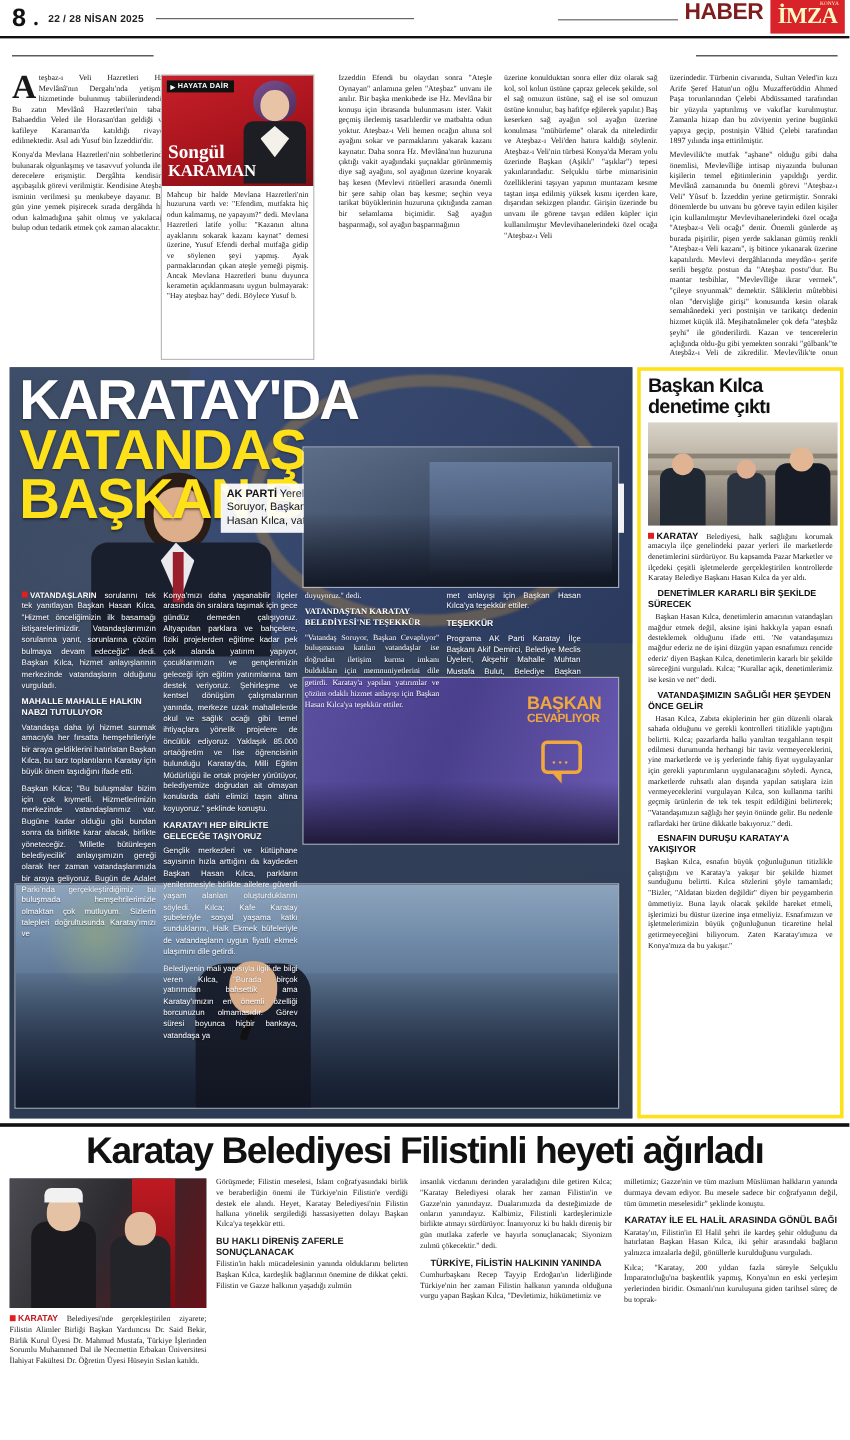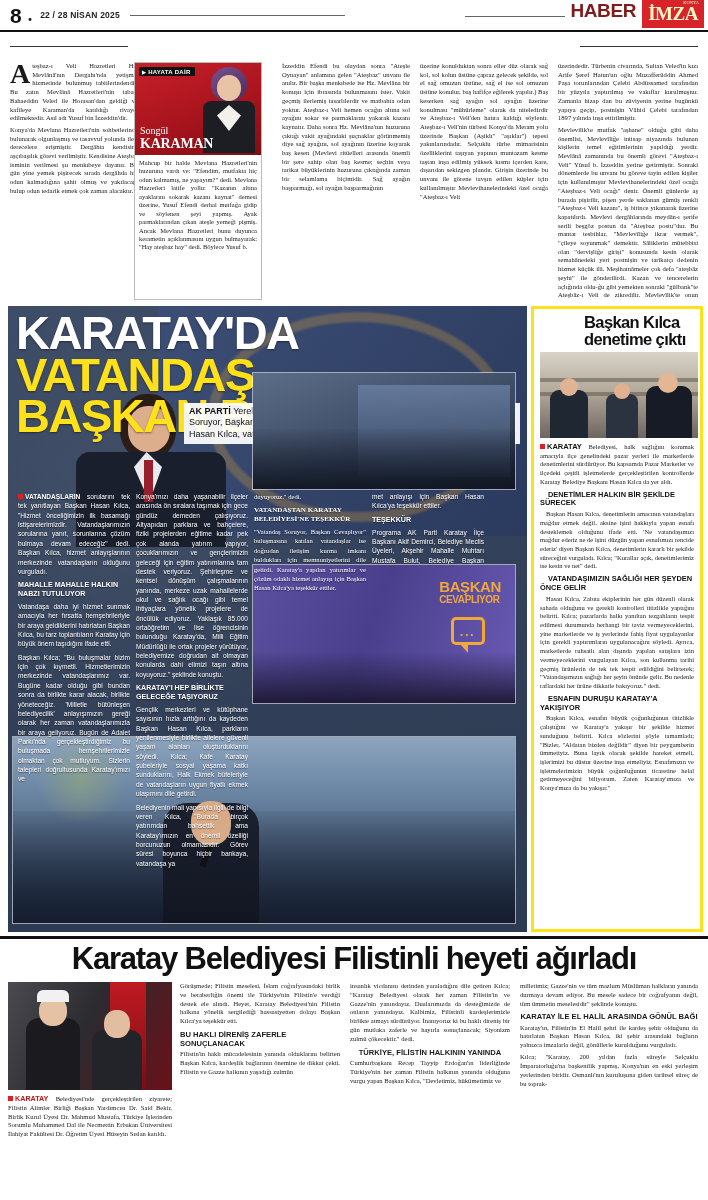--- a/index.html
+++ b/index.html
@@ -108,21 +108,21 @@
     background:#111; color:#fff;
     font-family:"Liberation Sans", sans-serif; font-weight:bold;
     font-size:6px; letter-spacing:.3px; padding:1.5px 4px 1.5px 3px;
     display:flex; align-items:center; gap:2px;
   }
   .hayata .chev { font-size:5px; }
   .col-name {
     position:absolute; left:5px; bottom:4px; color:#fff;
     font-family:"Liberation Serif", serif; line-height:1;
   }
-  .col-name .first { display:block; font-size:10px; font-weight:normal; }
+  .col-name .first { display:block; font-size:16px; font-weight:bold; }
   .col-name .last  { display:block; font-size:14px; font-weight:bold; letter-spacing:-.2px; margin-top:1px;}
   .col-photo {
     position:absolute; right:2px; top:2px; width:60px; height:88px;
   }
   .col-photo .scarf {
     position:absolute; top:2px; left:12px; width:36px; height:34px;
     border-radius:50% 50% 45% 45%;
     background:linear-gradient(145deg,#7a4f8e,#4a2d5c);
   }
   .col-photo .face {
@@ -284,21 +284,21 @@
   .ph3-mic { position:absolute; left:40px; top:42px; width:6px; height:22px;
     background:#111; transform:rotate(18deg); }
 
   
   .sidebar {
     position:absolute; top:306px; left:531px; width:172px; height:626px;
     border:3px solid #ffe11a; background:#fff; padding:5px 6px;
   }
   .sb-title {
     font-family:"Liberation Sans", sans-serif; font-weight:bold;
-    font-size:16.5px; line-height:1.02; color:#111; letter-spacing:-.6px;margin-left:44px;
+    font-size:16.5px; line-height:1.02; color:#111; letter-spacing:-.6px;
   }
   .sb-photo {
     margin-top:4px; width:158px; height:86px; position:relative; overflow:hidden;
     background:linear-gradient(180deg,#d9d3c8 0%,#b3aa9b 45%,#6d6660 100%);
   }
   .sb-photo .shelf {
     position:absolute; left:0; top:26px; width:100%; height:4px; background:rgba(90,80,70,.5);
   }
   .sb-photo .shelf2 { top:40px; }
   .sb-photo .p-a { position:absolute; left:10px; bottom:0; width:38px; height:48px;
@@ -539,21 +539,21 @@
           <div class="hd"></div>
         </div>
       <div class="p-c">
           <div class="hd"></div>
         </div>
     </div>
     <div class="sb-body">
       <p class="noind">
         <span class="red-sq"></span><span class="sb-kicker">KARATAY</span><span> Belediyesi, halk sağlığını korumak amacıyla ilçe genelindeki pazar yerleri ile marketlerde denetimlerini sürdürüyor. Bu kapsamda Pazar Marketler ve ilçedeki çeşitli işletmelerde gerçekleştirilen kontrollerde Karatay Belediye Başkanı Hasan Kılca da yer aldı.</span>
       </p>
-      <h4>DENETİMLER HALKIN BİR ŞEKİLDE SÜRECEK</h4>
+      <h4>DENETİMLER KARARLI BİR ŞEKİLDE SÜRECEK</h4>
       <p>Başkan Hasan Kılca, denetimlerin amacının vatandaşları mağdur etmek değil, aksine işini hakkıyla yapan esnafı desteklemek olduğunu ifade etti. 'Ne vatandaşımızı mağdur ederiz ne de işini düzgün yapan esnafımızı rencide ederiz' diyen Başkan Kılca, denetimlerin kararlı bir şekilde süreceğini vurguladı. Kılca; "Kurallar açık, denetimlerimiz ise kesin ve net" dedi.</p>
       <h4>VATANDAŞIMIZIN SAĞLIĞI HER ŞEYDEN ÖNCE GELİR</h4>
       <p>Hasan Kılca, Zabıta ekiplerinin her gün düzenli olarak sahada olduğunu ve gerekli kontrolleri titizlikle yaptığını belirtti. Kılca; pazarlarda halkı yanıltan tezgahların tespit edilmesi durumunda herhangi bir taviz vermeyeceklerini, yine marketlerde ve iş yerlerinde fahiş fiyat uygulayanlar için gerekli yaptırımların uygulanacağını söyledi. Ayrıca, marketlerde ruhsatlı alan dışında yapılan satışlara izin vermeyeceklerini vurgulayan Kılca, son kullanma tarihi geçmiş ürünlerin de tek tek tespit edildiğini belirterek; "Vatandaşımızın sağlığı her şeyin önünde gelir. Bu nedenle raflardaki her ürüne dikkatle bakıyoruz." dedi.</p>
       <h4>ESNAFIN DURUŞU KARATAY'A YAKIŞIYOR</h4>
       <p>Başkan Kılca, esnafın büyük çoğunluğunun titizlikle çalıştığını ve Karatay'a yakışır bir şekilde hizmet sunduğunu belirtti. Kılca sözlerini şöyle tamamladı; "Bizler, "Aldatan bizden değildir" diyen bir peygamberin ümmetiyiz. Buna layık olacak şekilde hareket etmeli, işlerimizi bu düstur üzerine inşa etmeliyiz. Esnafımızın ve işletmelerimizin büyük çoğunluğunun ticaretine helal getirmeyeceğini biliyorum. Zaten Karatay'ımıza ve Konya'mıza da bu yakışır."</p>
     </div>
   </div>
 
   <div class="bot-rule"></div>
   <div class="bot-title">Karatay Belediyesi Filistinli heyeti ağırladı</div>

